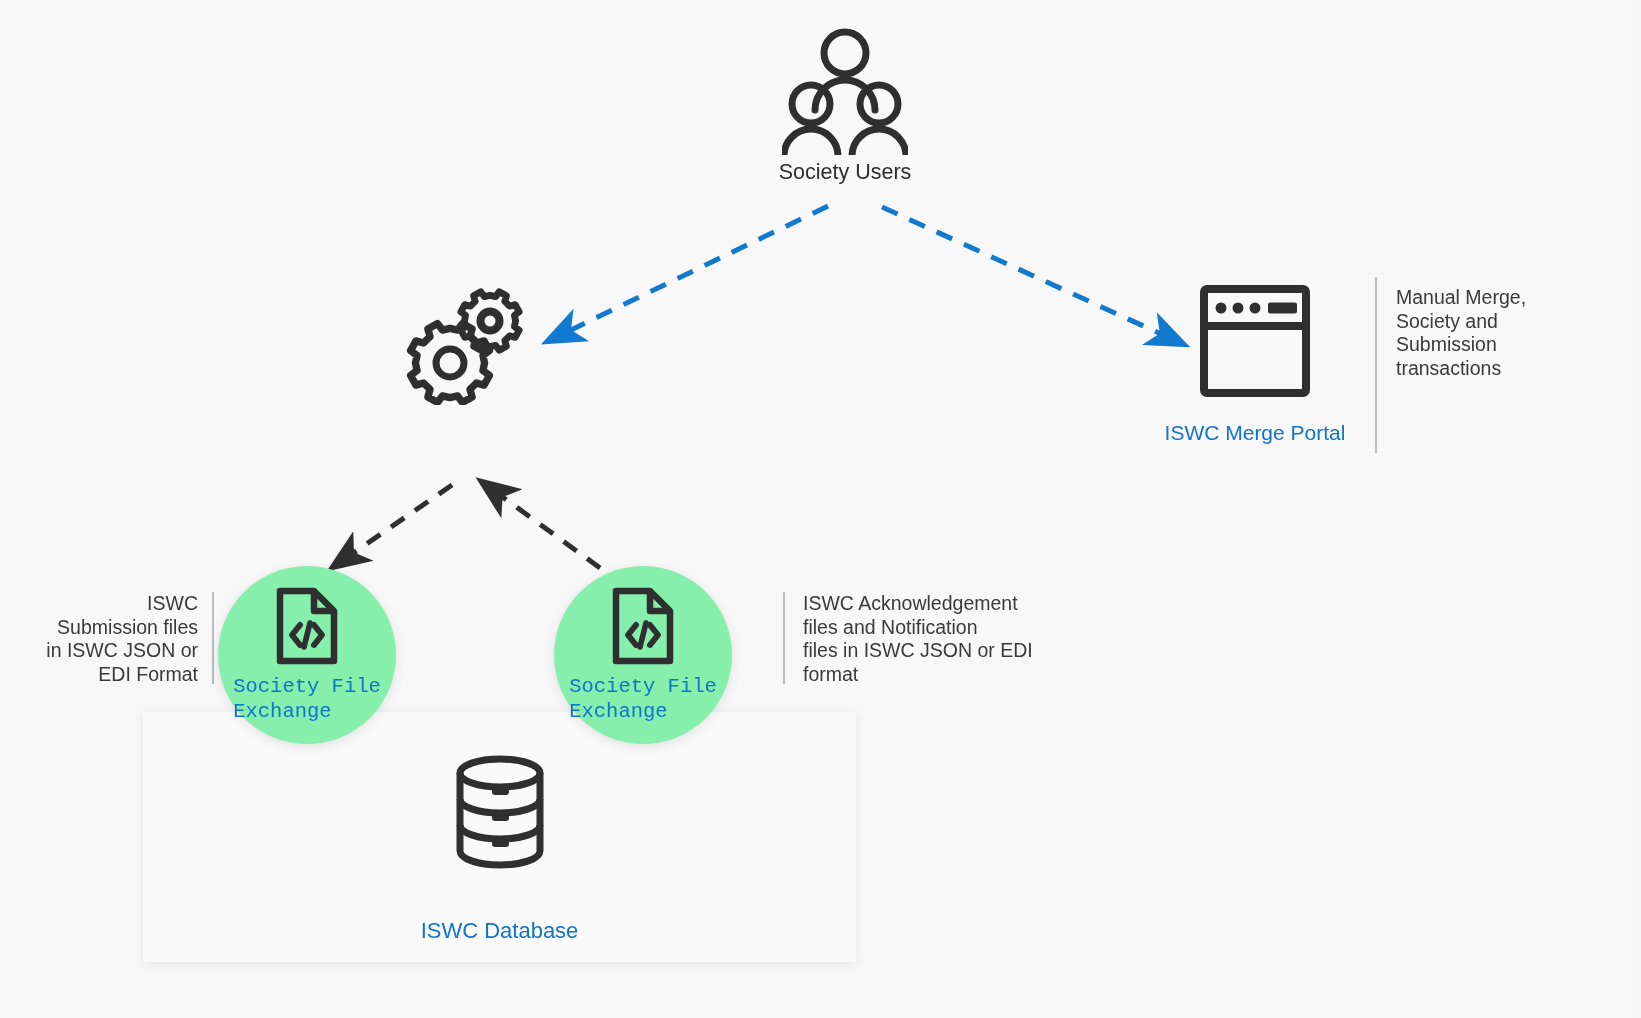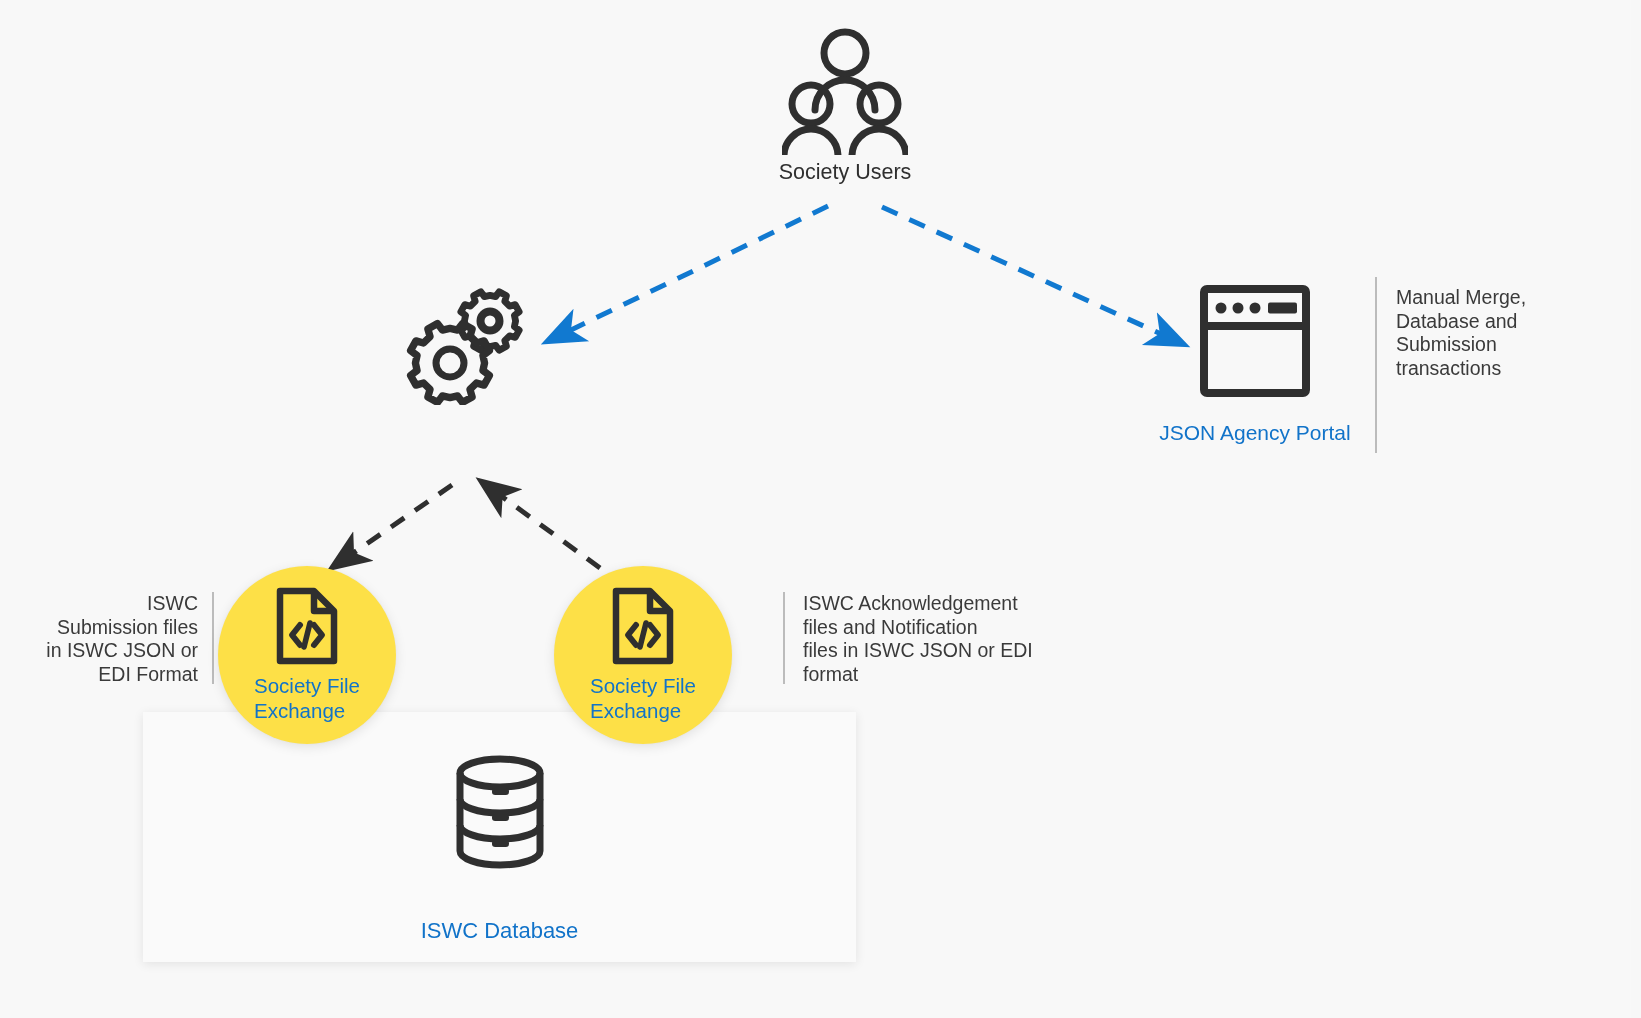--- a/index.html
+++ b/index.html
@@ -49,27 +49,28 @@
     color: #2f2f2f;
     font-size: 21.5px;
   }
 
   
   .chip {
     position: absolute;
     width: 178px;
     height: 178px;
     border-radius: 50%;
-    background: #fde047;
+    background: #86efac;
     box-shadow: 0 3px 12px rgba(0,0,0,0.10), 0 0 0 1px rgba(0,0,0,0.012);
     display: flex;
     flex-direction: column;
     align-items: center;
     justify-content: center;
     z-index: 4;
+    font-family: Liberation Mono, monospace;
   }
   .chip .chip-icon {
     margin-bottom: 4px;
   }
   .chip .node-label {
     font-size: 20.5px;
     line-height: 25px;
   }
 
   
@@ -167,26 +168,26 @@
     <span class="node-icon">
       <svg width="112" height="114" viewBox="0 0 112 114" fill="none">
         <rect x="5" y="5" width="102" height="104" rx="3" stroke="#2f2f2f" stroke-width="8"></rect>
         <line x1="5" y1="42" x2="107" y2="42" stroke="#2f2f2f" stroke-width="8"></line>
         <circle cx="22" cy="24" r="5.5" fill="#2f2f2f"></circle>
         <circle cx="39" cy="24" r="5.5" fill="#2f2f2f"></circle>
         <circle cx="56" cy="24" r="5.5" fill="#2f2f2f"></circle>
         <rect x="69" y="18.5" width="29" height="11" rx="2" fill="#2f2f2f"></rect>
       </svg>
     </span>
-    <span class="node-label" style="margin-top:18px;">JSON Agency Portal</span>
+    <span class="node-label" style="margin-top:18px;">ISWC Merge Portal</span>
   </div>
 
   <div class="divider" style="left:1375px; top:277px; height:176px;"></div>
   <div class="annot left-align" style="left:1396px; top:286px; width:215px;">Manual Merge,
-Database and
+Society and
 Submission
 transactions</div>
 
   <div class="panel" style="left:143px; top:712px; width:713px; height:250px;">
     <span class="node-icon" style="margin-bottom:8px;">
       <svg width="96" height="116" viewBox="0 0 96 116" fill="none">
         <ellipse cx="48" cy="19" rx="40" ry="14" stroke="#2f2f2f" stroke-width="7"></ellipse>
         <path d="M8 19 V 97 a40 14 0 0 0 80 0 V 19" stroke="#2f2f2f" stroke-width="7" fill="none"></path>
         <path d="M8 45 a40 14 0 0 0 80 0" stroke="#2f2f2f" stroke-width="7" fill="none"></path>
         <path d="M8 71 a40 14 0 0 0 80 0" stroke="#2f2f2f" stroke-width="7" fill="none"></path>

